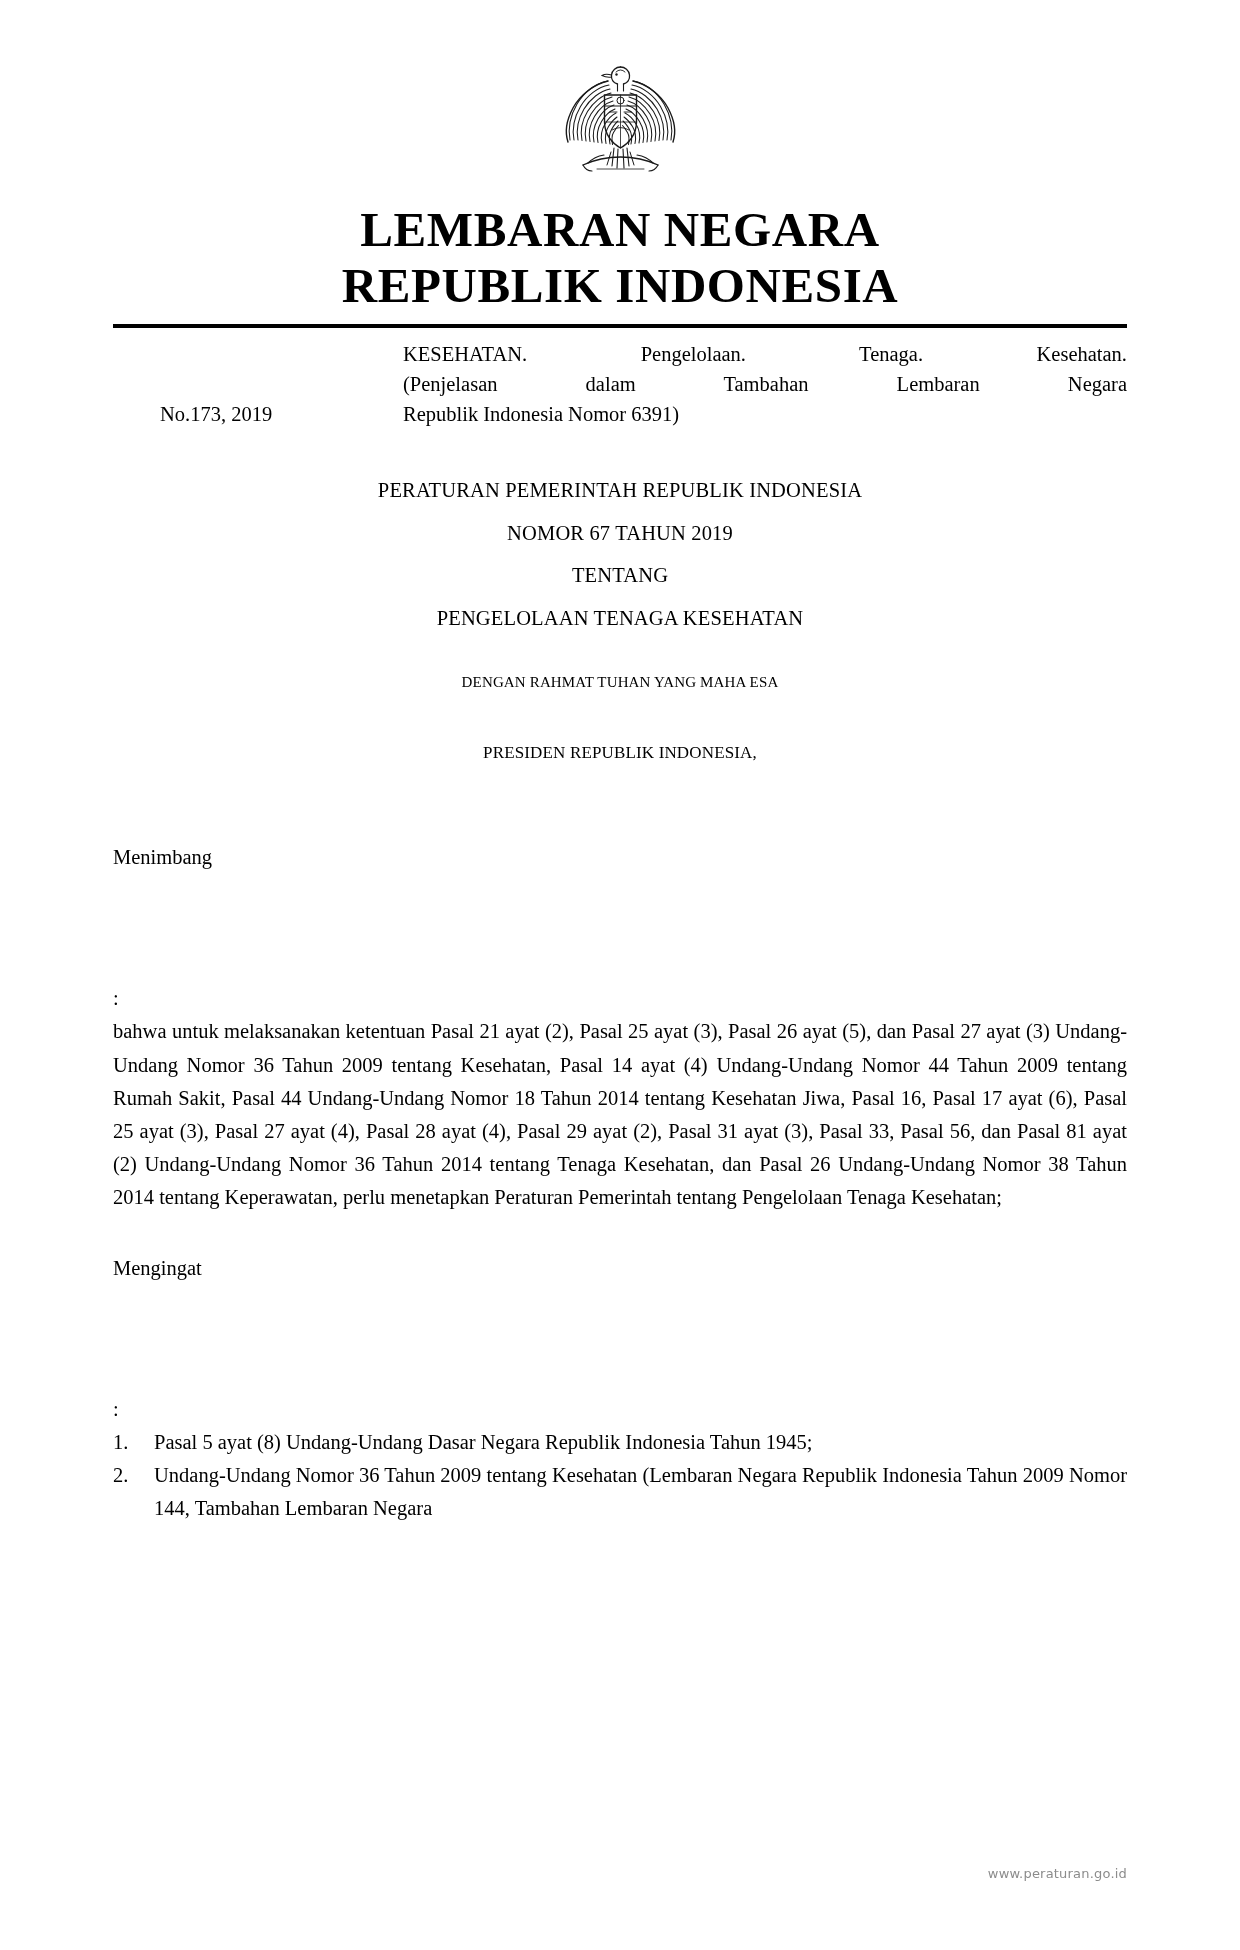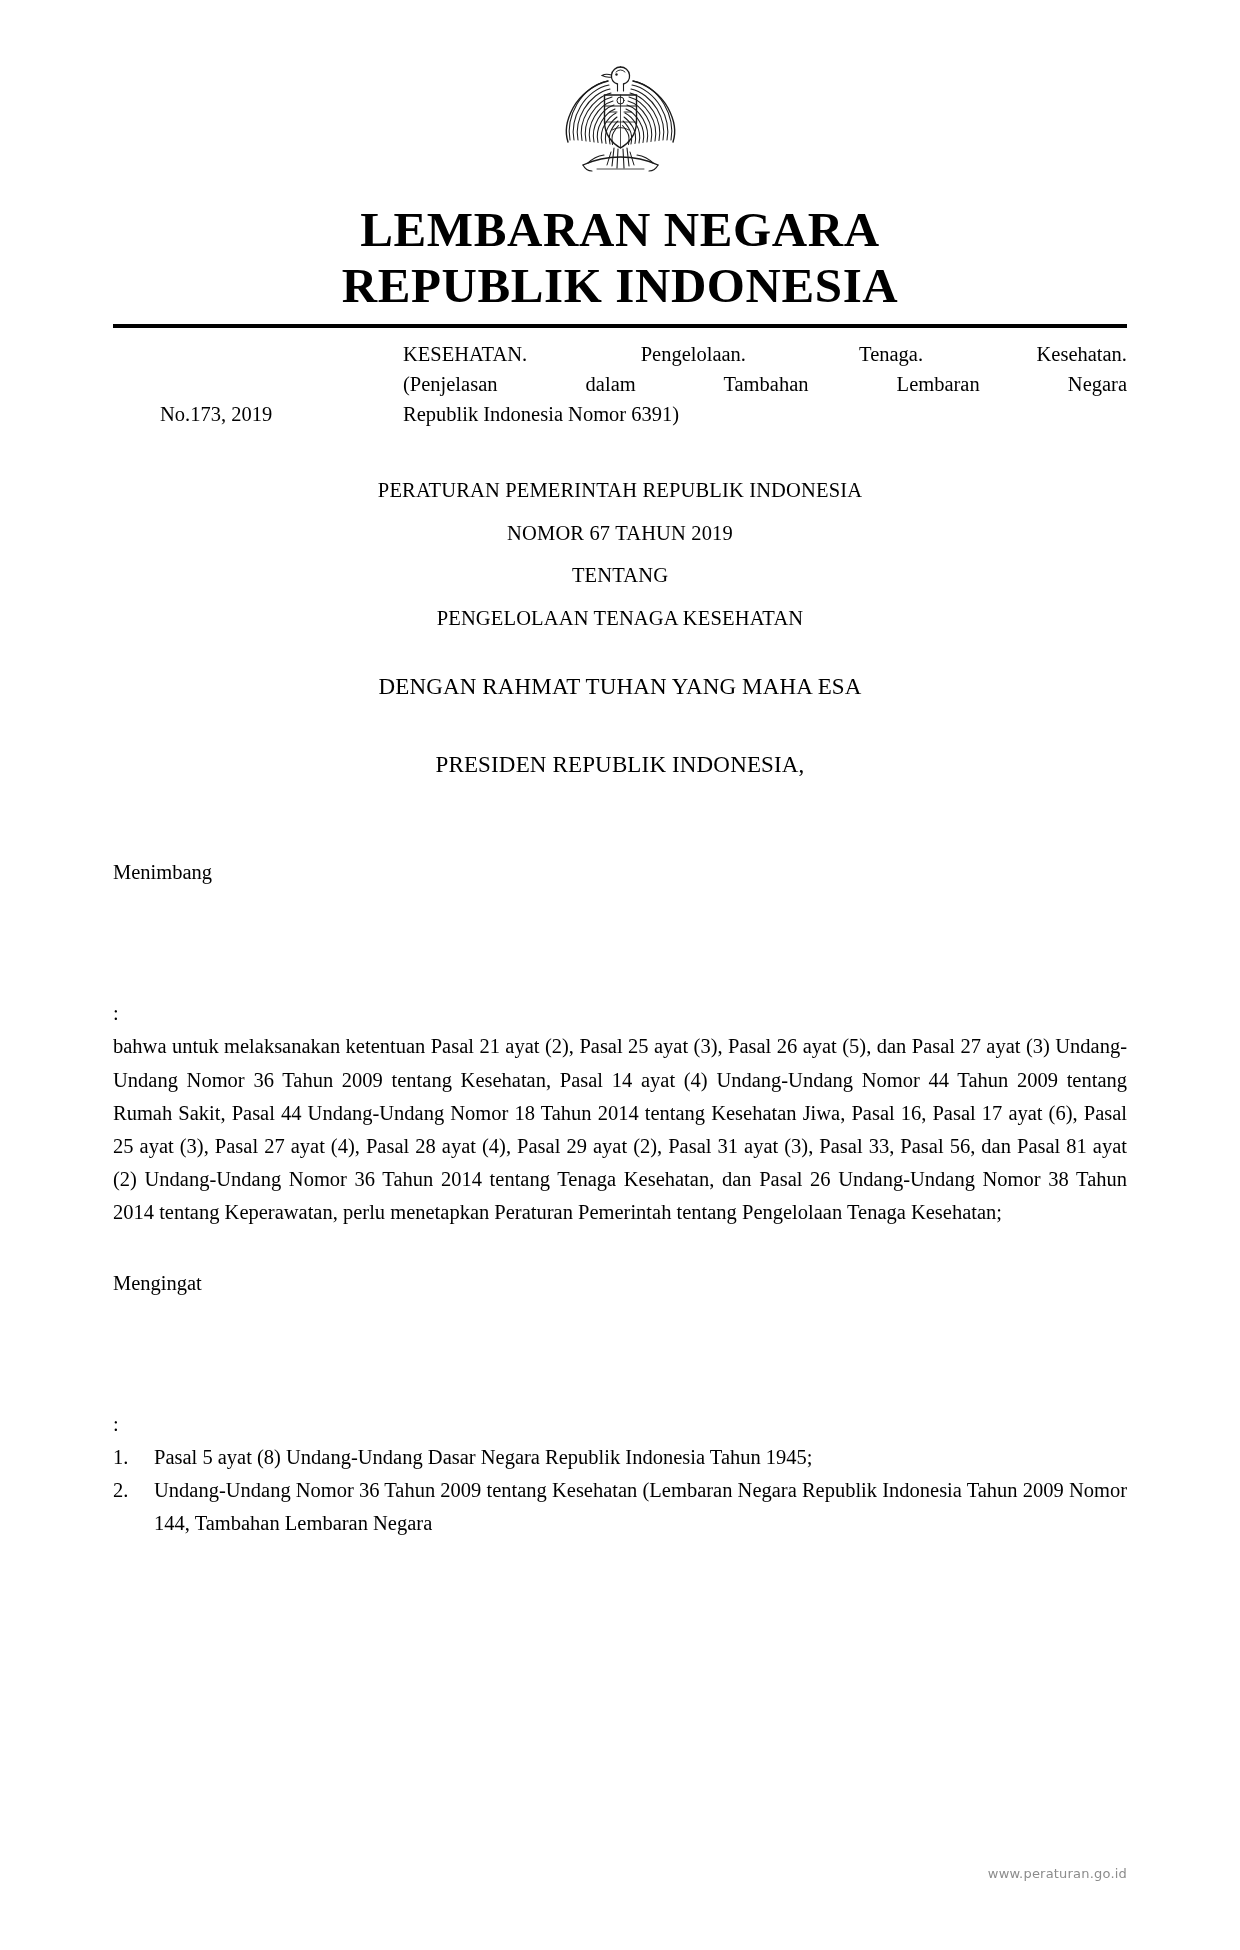--- a/index.html
+++ b/index.html
@@ -89,27 +89,27 @@
   }
   .title-block .tline {
     display: block;
     margin-bottom: 22px;
     letter-spacing: 0.15px;
   }
   .title-block .tline:last-child { margin-bottom: 12px; }
 
   .invocation {
     text-align: center;
-    font-size: 23px;
+    font-size: 15px;
     margin-top: 46px;
     letter-spacing: 0.15px;
   }
   .president {
     text-align: center;
-    font-size: 23px;
+    font-size: 17px;
     margin-top: 52px;
     letter-spacing: 0.15px;
   }
 
   
   .clauses {
     margin-top: 78px;
     font-size: 20.5px;
   }
   .clause {

